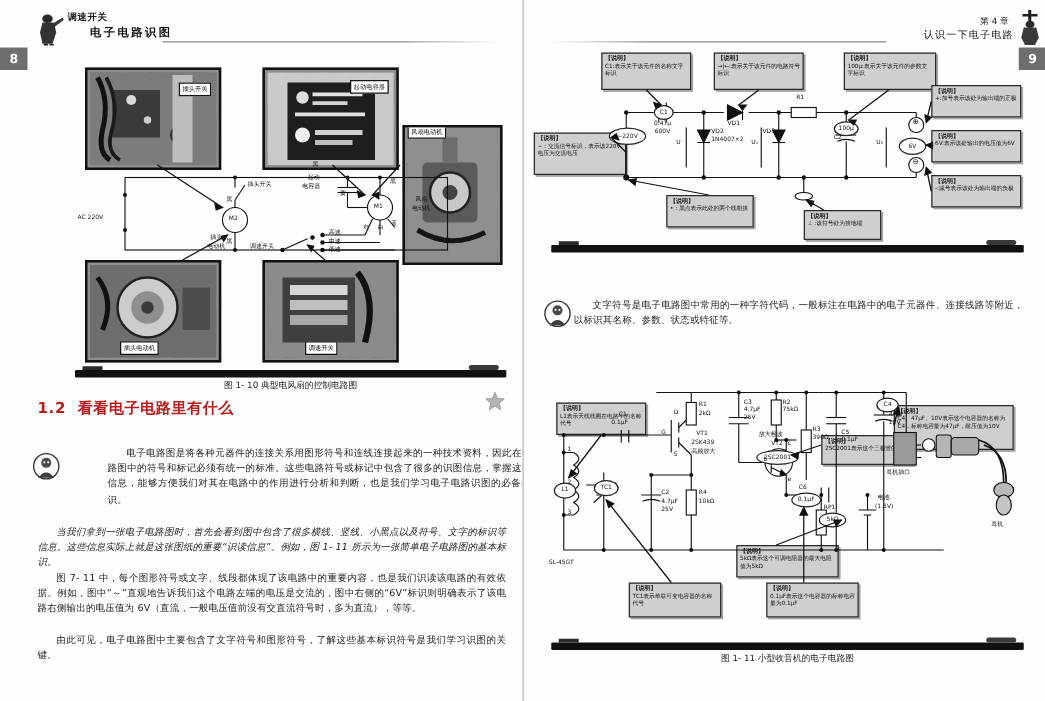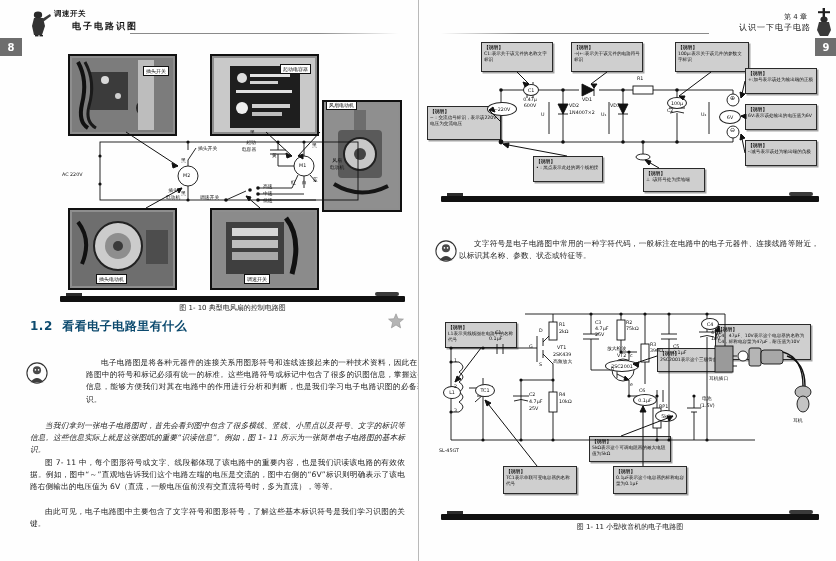--- a/index.html
+++ b/index.html
@@ -24,21 +24,21 @@
   .pagenum.r{right:0;}
 
   
   .figbar{position:absolute;height:6px;background:#111;border-radius:1px;}
   .figbar:after{content:"";position:absolute;right:6px;top:-4px;width:24px;height:4px;background:#3a3a3a;border-radius:2px;}
   .figbar:before{content:"";position:absolute;left:6px;top:-3px;width:16px;height:3px;background:#2b2b2b;}
 
   .figcap{position:absolute;font-size:7px;color:#1b1b1b;text-align:center;width:100%;}
 
   
-  .h2{position:absolute;font-size:12px;font-weight:bold;color:#0c4a6e;letter-spacing:.5px;}
+  .h2{position:absolute;font-size:12px;font-weight:bold;color:#b91c1c;letter-spacing:.5px;}
   .h3{position:absolute;font-size:9.5px;font-weight:bold;color:#111;letter-spacing:.3px;}
   .para{position:absolute;font-size:7.6px;line-height:12.2px;color:#1b1b1b;text-align:justify;
         letter-spacing:.15px;}
   .indent{text-indent:15px;}
   .star{position:absolute;width:16px;height:16px;}
   .mascot-head{position:absolute;width:22px;height:22px;}
 
   
   .canvas{position:absolute;}
   .note{position:absolute;background:#cfcfcf;border:1px solid #2a2a2a;color:#111;

